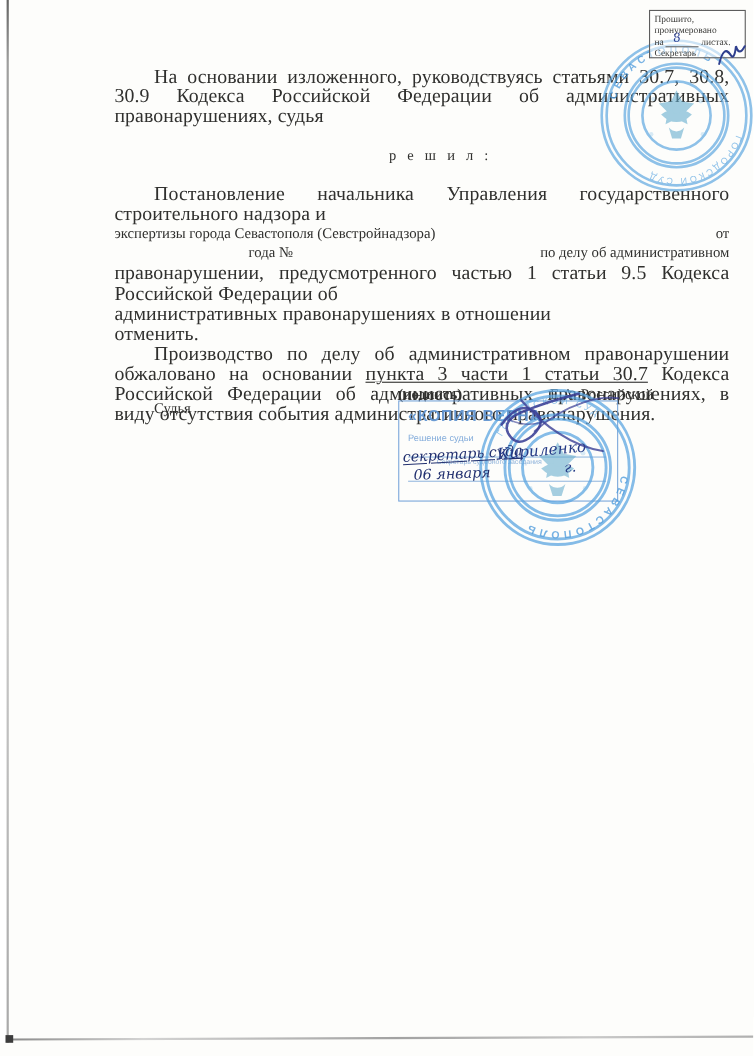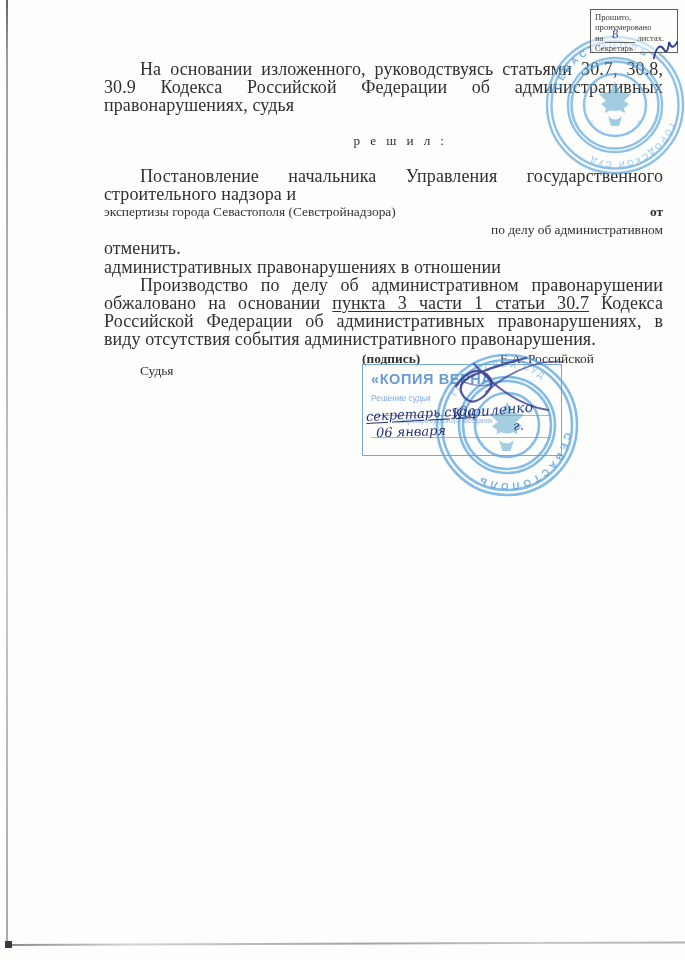--- a/index.html
+++ b/index.html
@@ -74,21 +74,21 @@
 
   .u-line { text-decoration: underline; text-underline-offset: 2px; }
 
   
   .line-spread {
     display: flex;
     font-size: 13.4px;
     line-height: 18.2px;
   }
   .line-spread .seg-left { white-space: pre; }
-  .line-spread .seg-right { margin-left: auto; white-space: pre; font-weight: bold; }
+  .line-spread .seg-right { margin-left: auto; white-space: pre; }
 
   .line-blankrow {
     font-size: 13.4px;
     line-height: 18.2px;
     display: flex;
   }
   .line-blankrow .lead { padding-left: 122px; white-space: pre; }
   .line-blankrow .tail { margin-left: auto; white-space: pre; }
 
   .sig-row {
@@ -338,24 +338,26 @@
     <div style="height:17px"></div>
     <p class="resolved">р е ш и л :</p>
     <div style="height:17px"></div>
 
     <p class="para indent">Постановление начальника Управления государственного строительного надзора и</p>
     <div class="line-spread">
       <span class="seg-left">экспертизы города Севастополя (Севстройнадзора)</span>
       <span class="seg-right">от</span>
     </div>
     <div class="line-blankrow">
+      <span class="lead">года №</span>
       <span class="tail">по делу об административном</span>
     </div>
+    <p class="para">правонарушении, предусмотренного частью 1 статьи 9.5 Кодекса Российской Федерации об</p>
+    <p class="para" style="text-align:left">административных     правонарушениях    в    отношении</p>
     <p class="para" style="text-align:left">отменить.</p>
-    <p class="para" style="text-align:left">административных     правонарушениях    в    отношении</p>
 
     <p class="para indent"><span>Производство по делу об административном правонарушении обжаловано на основании </span><span class="u-line">пункта 3 части 1 статьи 30.7</span><span> Кодекса Российской Федерации об административных правонарушениях, в виду отсутствия события административного правонарушения.</span></p>
 
     <div style="height:17px"></div>
   </div>
 
   <div class="sig-row">
     <span class="s-judge">Судья</span>
     <span class="s-podpis">(подпись)</span>
     <span class="s-name">Е.А. Российской</span>

